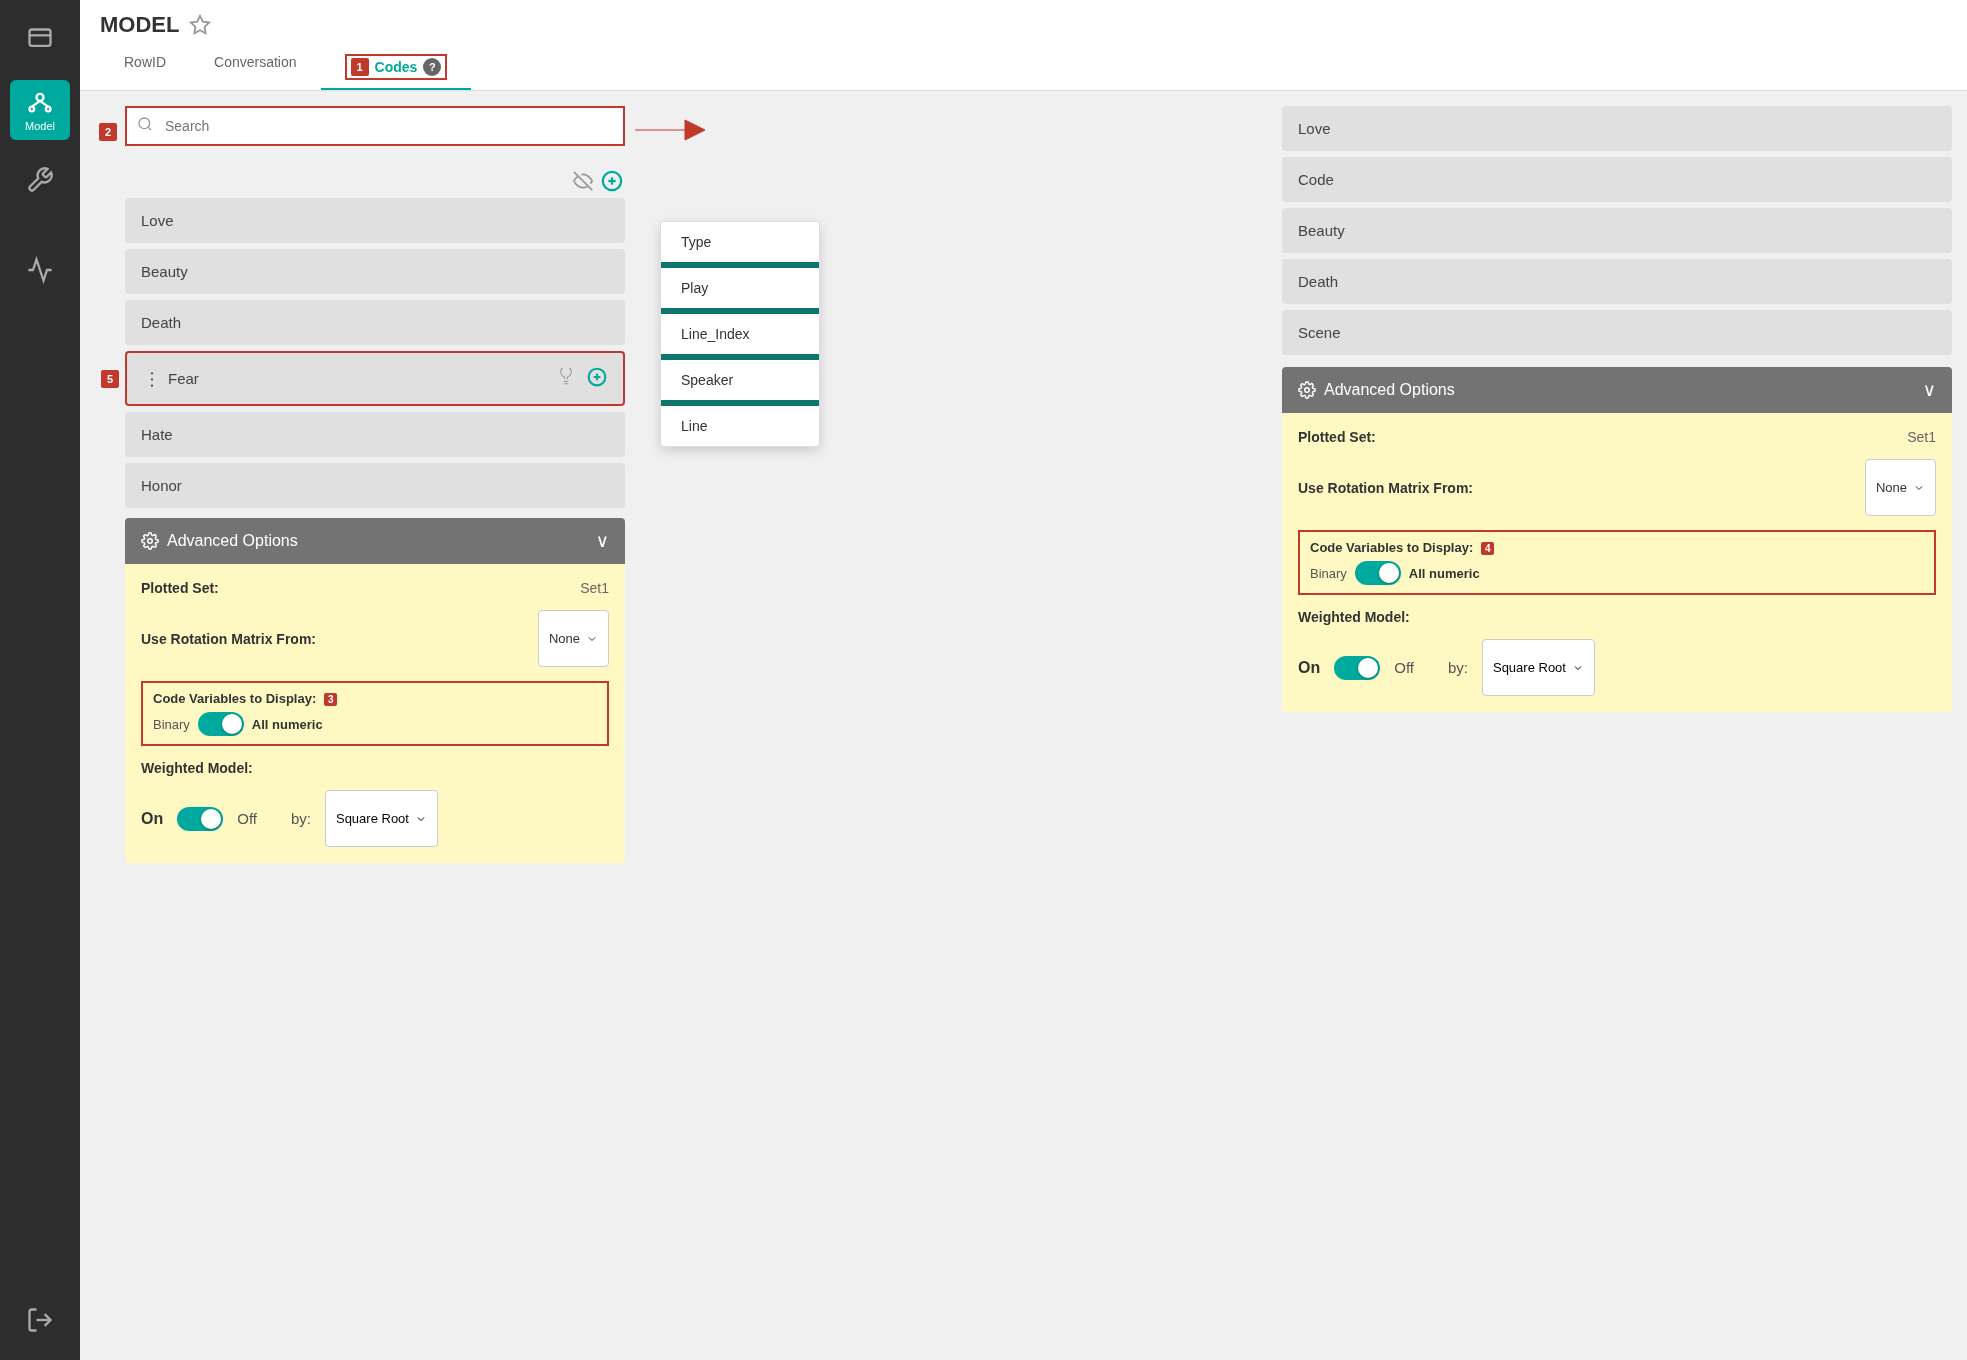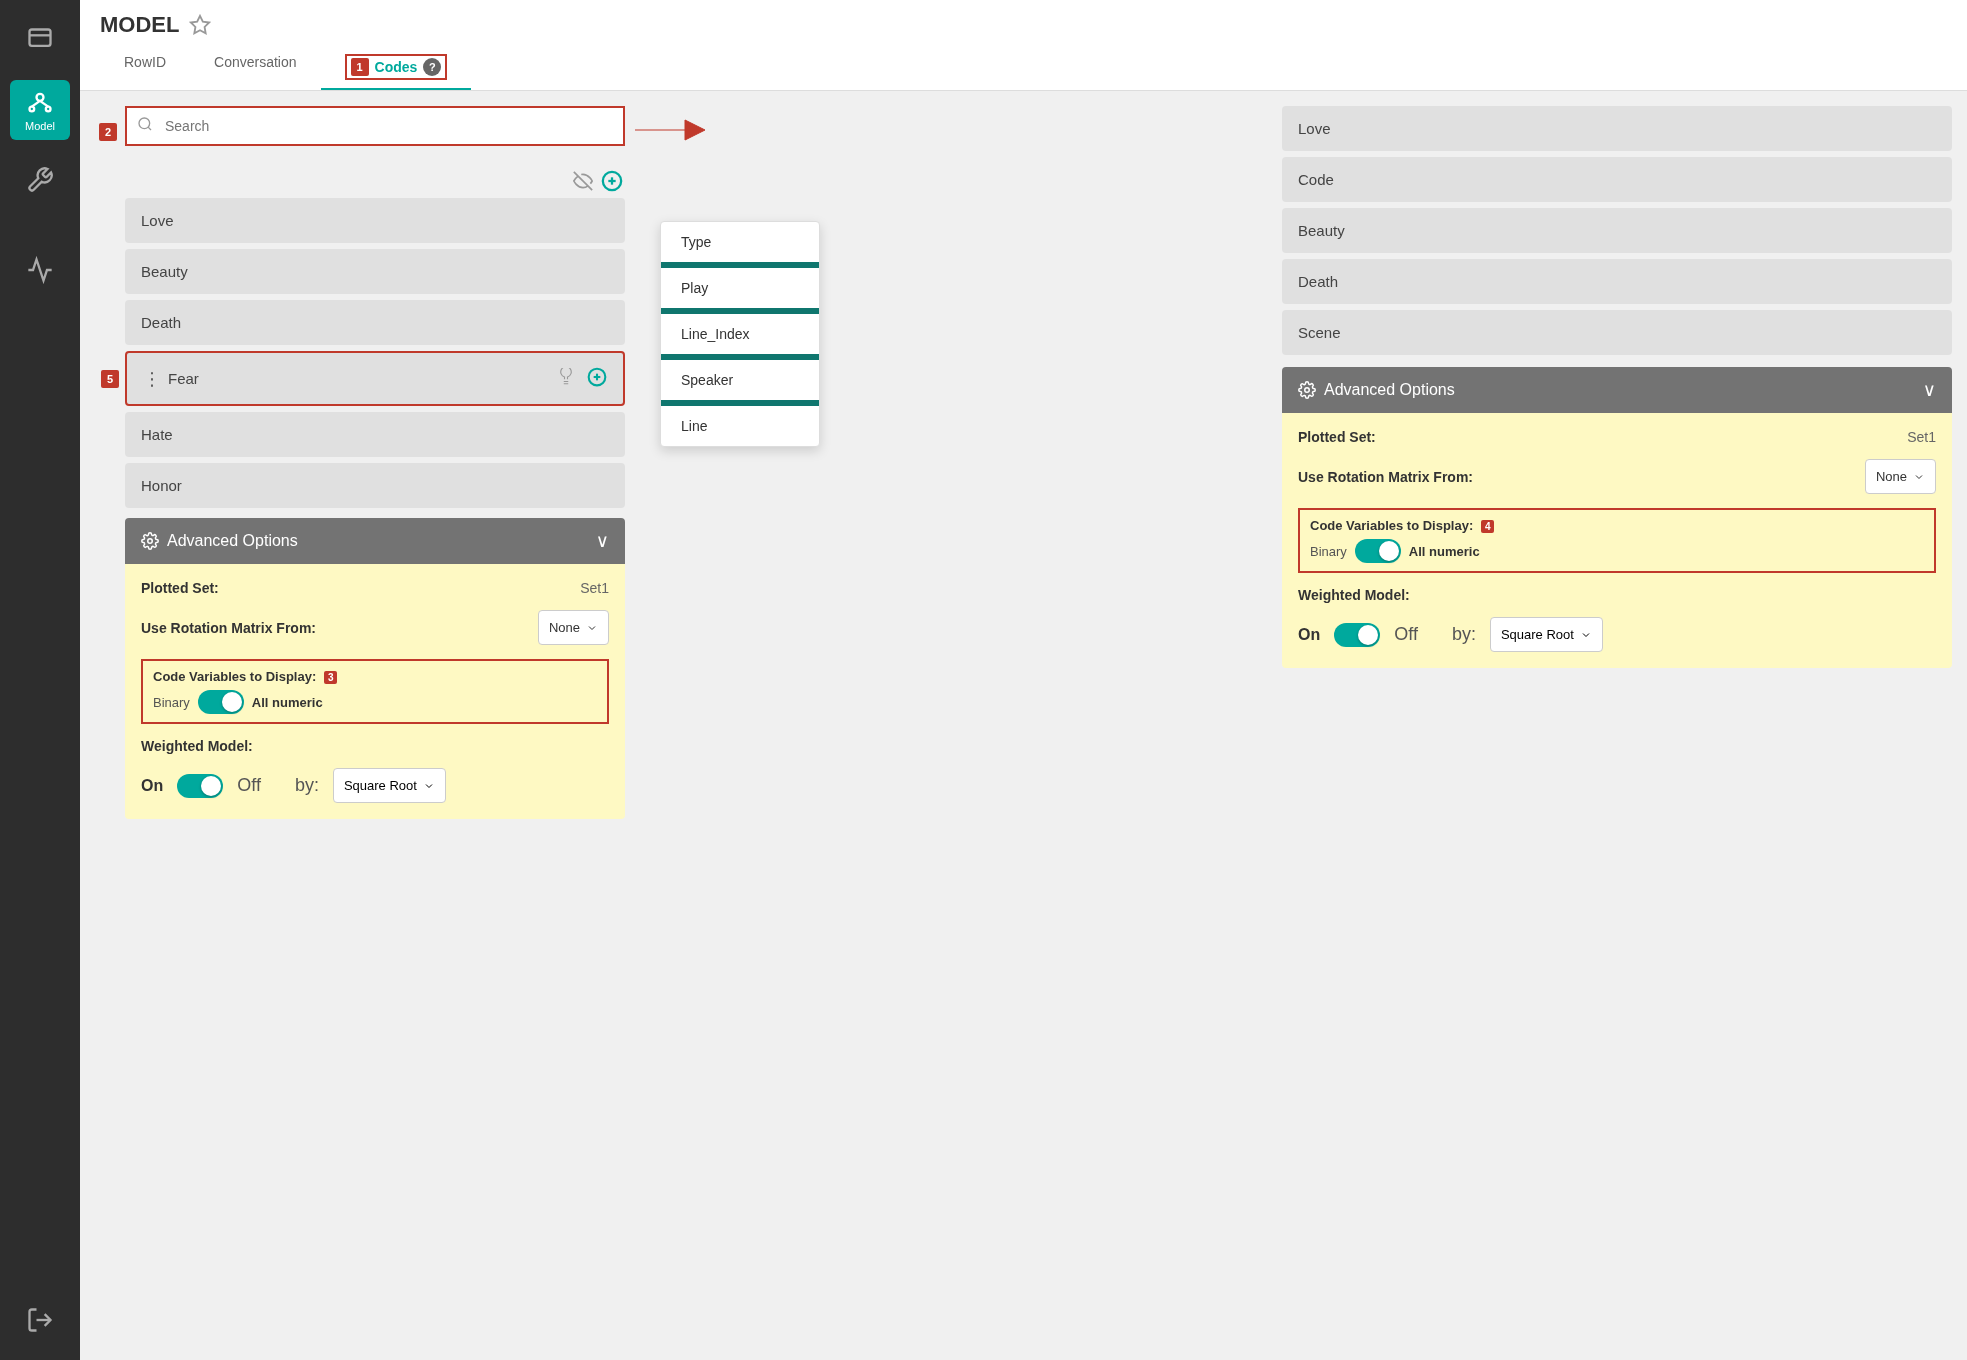--- a/index.html
+++ b/index.html
@@ -323,21 +323,21 @@
       color: #333;
       font-weight: 600;
     }
 
     
     .dropdown-select {
       display: flex;
       align-items: center;
       gap: 6px;
       border: 1px solid #ccc;
-      padding: 9px 10px;
+      padding: 20px 10px;
       border-radius: 4px;
       cursor: pointer;
       background: white;
       font-size: 13px;
     }
 
     
     .code-vars-box {
       border: 2px solid #c0392b;
       padding: 8px 10px;
@@ -405,21 +405,21 @@
     }
 
     
     .weighted-row {
       display: flex;
       align-items: center;
       gap: 14px;
     }
     .weighted-label {
       color: #555;
-      font-size: 18px;
+      font-size: 15px;
     }
   </style>
 </head>
 <body>
 
 <div class="sidebar-nav">
   <div class="nav-icon">
     <svg viewBox="0 0 24 24" fill="none" stroke="currentColor" stroke-width="2">
       <rect x="3" y="3" width="18" height="14" rx="2"></rect>
       <line x1="3" y1="8" x2="21" y2="8"></line>

